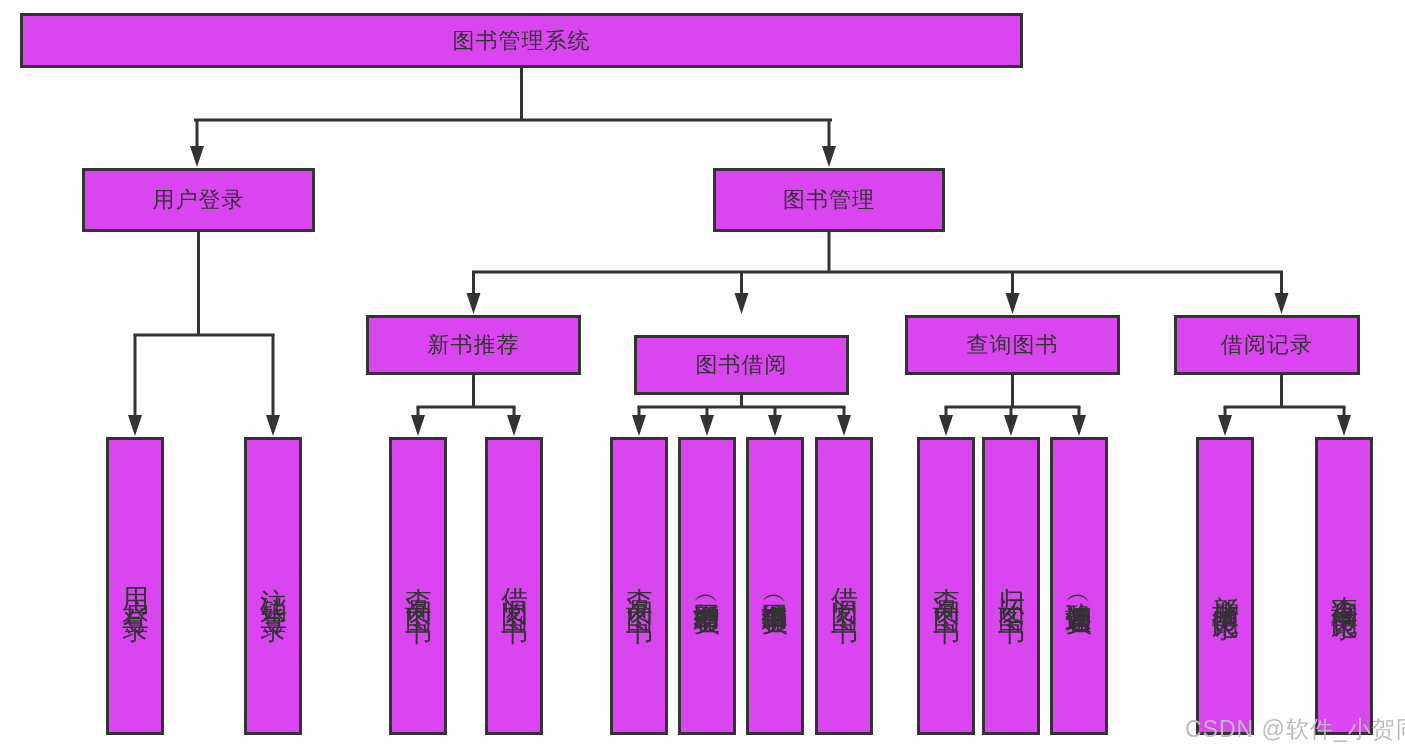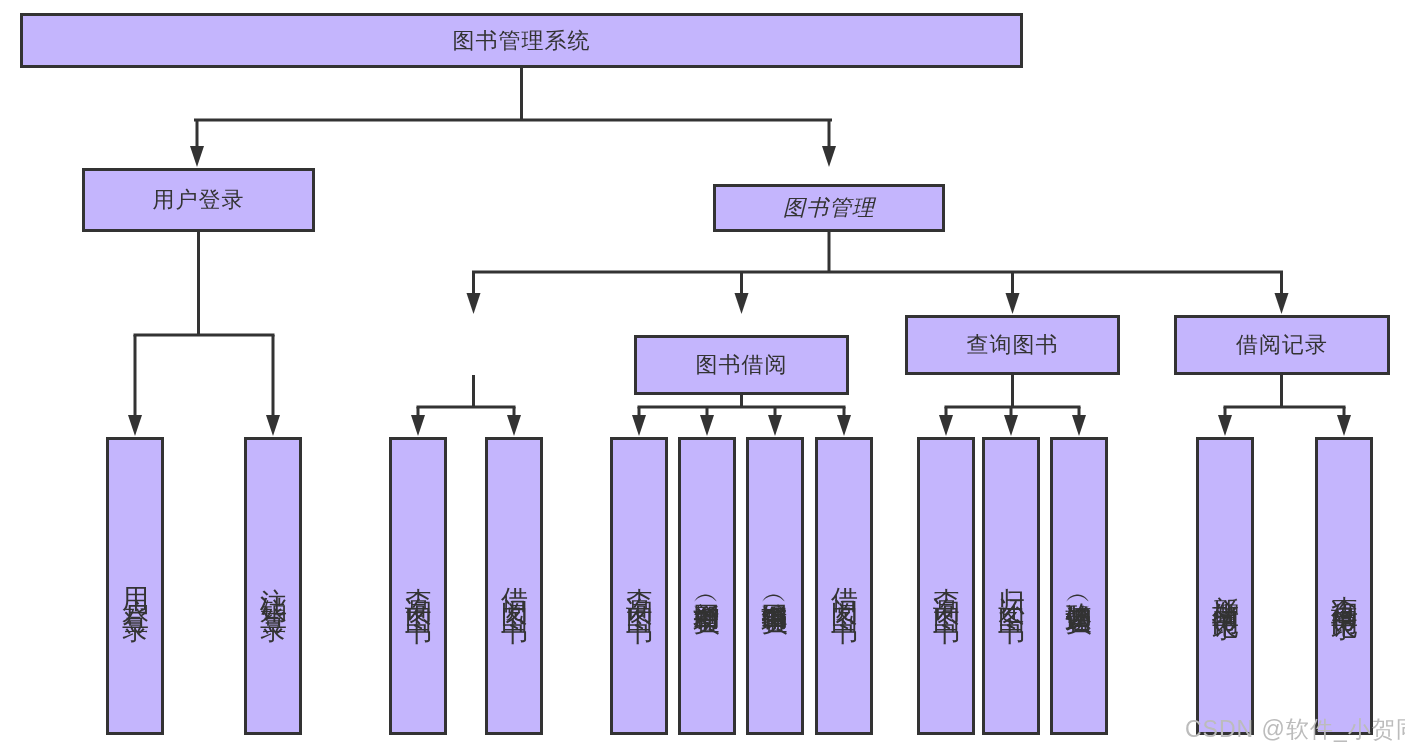--- a/index.html
+++ b/index.html
@@ -14,21 +14,21 @@
   }
   #connectors {
     position: absolute;
     left: 0; top: 0;
     z-index: 1;
   }
   .box {
     position: absolute;
     box-sizing: border-box;
     border: 3px solid #333333;
-    background: #c4b5fd;
+    background: #d946ef;
     display: flex;
     align-items: center;
     justify-content: center;
     z-index: 2;
   }
   .hlabel {
     font-size: 22px;
     letter-spacing: 1px;
     white-space: nowrap;
   }
@@ -133,31 +133,34 @@
     </g>
   </svg>
 
   <div class="box" style="left:20px; top:13px; width:1003px; height:55px;">
     <span class="hlabel">图书管理系统</span>
   </div>
 
   <div class="box" style="left:82px; top:168px; width:233px; height:64px;">
     <span class="hlabel">用户登录</span>
   </div>
-  <div class="box" style="left:713px; top:184px; width:232px; height:48px;font-style:italic;">
+  <div class="box" style="left:713px; top:168px; width:232px; height:64px;">
     <span class="hlabel">图书管理</span>
   </div>
 
+  <div class="box" style="left:366px; top:315px; width:215px; height:60px;">
+    <span class="hlabel">新书推荐</span>
+  </div>
   <div class="box" style="left:634px; top:315px; width:215px; height:60px;margin-top:20px;">
     <span class="hlabel">图书借阅</span>
   </div>
   <div class="box" style="left:905px; top:315px; width:215px; height:60px;">
     <span class="hlabel">查询图书</span>
   </div>
-  <div class="box" style="left:1174px; top:315px; width:216px; height:60px;">
+  <div class="box" style="left:1174px; top:315px; width:186px; height:60px;">
     <span class="hlabel">借阅记录</span>
   </div>
 
   <div class="box" style="left:106px; top:437px; width:58px; height:298px;">
     <span class="vlabel vshort">用户登录</span>
   </div>
   <div class="box" style="left:244px; top:437px; width:58px; height:298px;">
     <span class="vlabel vshort">注销登录</span>
   </div>
 

